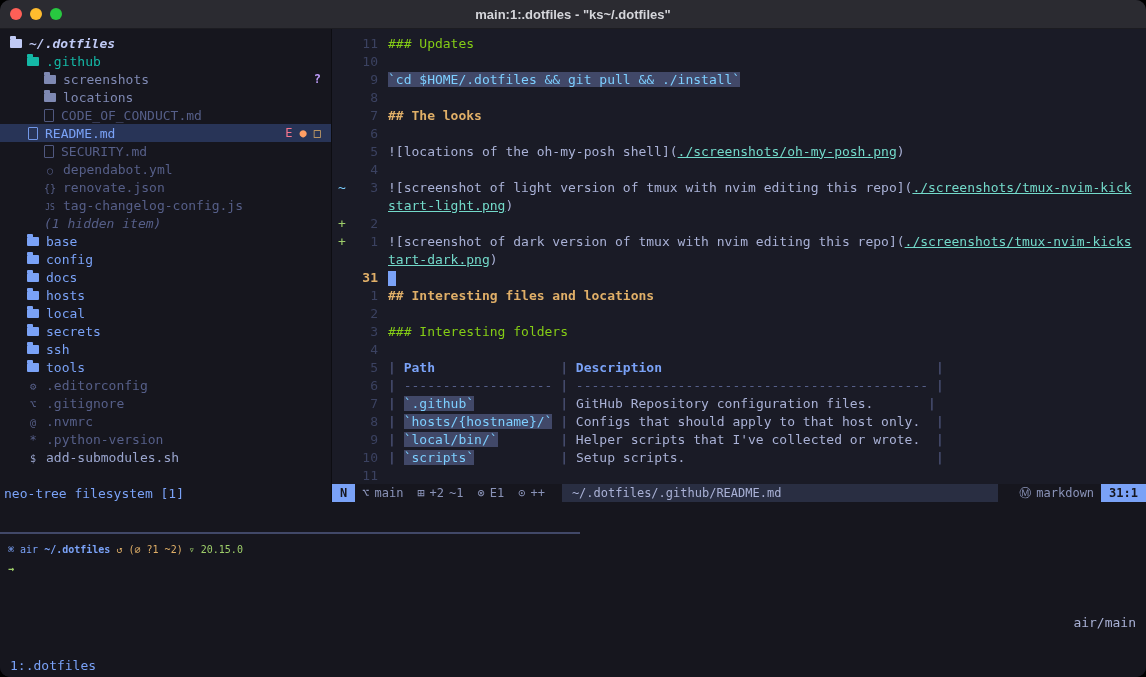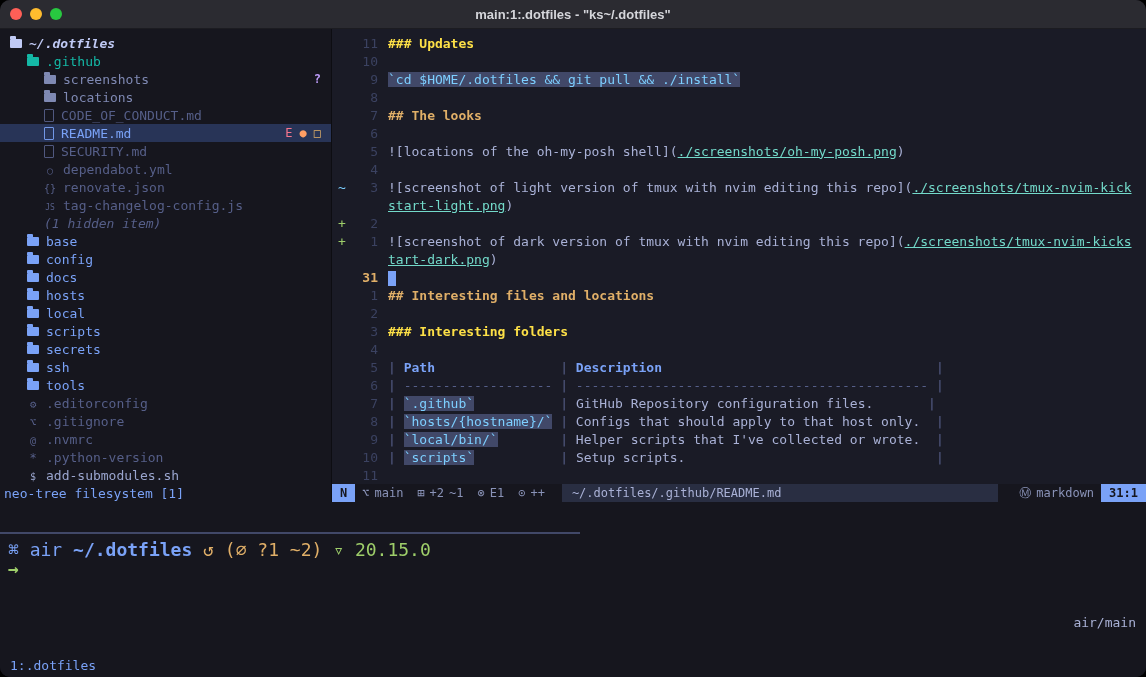--- a/index.html
+++ b/index.html
@@ -39,37 +39,37 @@
   
   .editor{flex:1;background:#1a1b26;display:flex;flex-direction:column;min-width:0;}
   .editor-lines{flex:1;padding-top:5px;overflow:hidden;}
   .ed-row{display:flex;height:18px;align-items:center;font-size:13px;}
   .ed-sign{width:14px;padding-left:6px;flex:none;color:#565f89;}
   .sign-add{color:#9ece6a;} .sign-change{color:#7dcfff;}
   .ed-num{width:26px;flex:none;text-align:right;color:#3b4261;}
   .ed-num.cur{color:#e0af68;font-weight:bold;}
   .ed-text{padding-left:10px;white-space:pre;}
   .seg-h2{color:#e0af68;font-weight:bold;}
-  .seg-h3{color:#fde047;font-weight:bold;}
+  .seg-h3{color:#84cc16;font-weight:normal;}
   .seg-code{background:#414868;color:#7dcfff;}
   .seg-link{color:#73daca;text-decoration:underline;}
   .seg-txt{color:#a9b1d6;}
   .seg-pipe{color:#565f89;}
   .seg-th{color:#7aa2f7;font-weight:bold;}
   .seg-cursor{display:inline-block;width:8px;height:15px;background:#7aa2f7;vertical-align:-2px;}
   
   .lualine{height:18px;flex:none;display:flex;align-items:stretch;background:#16161e;font-size:12px;}
   .ll-mode,.ll-pos{background:#7aa2f7;color:#16161e;font-weight:bold;display:flex;align-items:center;padding:0 8px;}
   .ll-seg{display:flex;align-items:center;gap:5px;padding:0 7px;color:#8a93b8;white-space:pre;}
   .ll-path{flex:1;min-width:0;background:#292e42;color:#a9b1d6;display:flex;align-items:center;padding:0 10px;margin-left:10px;margin-right:14px;white-space:nowrap;overflow:hidden;}
   .ll-icon{color:#8a93b8;}
   
   .cmdline{height:30px;flex:none;background:#16161e;}
   .pane-divider{height:2px;width:580px;background:#414868;flex:none;}
-  .shell{flex:1;padding:6px 0 0 8px;font-size:18px;line-height:19px;background:#16161e;}
+  .shell{flex:1;padding:6px 0 0 8px;font-size:10px;line-height:19px;background:#16161e;}
   .prompt-line{white-space:pre;}
   .p-blue{color:#7aa2f7;} .p-path{color:#7aa2f7;font-weight:bold;} .p-yellow{color:#e0af68;} .p-green{color:#9ece6a;}
   .arrow-line{color:#9ece6a;font-weight:bold;}
   
   .tmux-bar{height:24px;flex:none;display:flex;align-items:center;padding:0 10px;font-size:13px;background:#16161e;}
   .tmux-window{color:#7aa2f7;}
   .tmux-right{margin-left:auto;display:flex;align-items:center;gap:28px;flex-direction:column;}
   .tmux-session{color:#a9b1d6;}
   .tmux-label{color:#7aa2f7;font-weight:bold;margin-top:42px;}
 </style>
@@ -88,32 +88,31 @@
   </div>
 
   <div class="panes">
     <div class="sidebar">
       <div class="tree">
           <div class="tree-row root" style="padding-left: 10px;"><span class="tree-icon icon-folder-open"></span><span class="tree-label">~/.dotfiles</span></div>
           <div class="tree-row bright" style="padding-left: 27px;"><span class="tree-icon icon-folder"></span><span class="tree-label">.github</span></div>
           <div class="tree-row muted" style="padding-left: 44px;"><span class="tree-icon icon-folder"></span><span class="tree-label">screenshots</span><span class="tree-badges"><span class="badge-purple">?</span></span></div>
           <div class="tree-row muted" style="padding-left: 44px;"><span class="tree-icon icon-folder"></span><span class="tree-label">locations</span></div>
           <div class="tree-row dim" style="padding-left: 44px;"><span class="tree-icon icon-file"></span><span class="tree-label">CODE_OF_CONDUCT.md</span></div>
-          <div class="tree-row blue selected" style="padding-left: 44px;"><span class="tree-icon icon-file"></span><span class="tree-label">README.md</span><span class="tree-badges"><span class="badge-red">E</span><span class="badge-orange">●</span><span class="badge-yellow">□</span></span></div>
+          <div class="tree-row blue selected" style="padding-left: 28px;"><span class="tree-icon icon-file"></span><span class="tree-label">README.md</span><span class="tree-badges"><span class="badge-red">E</span><span class="badge-orange">●</span><span class="badge-yellow">□</span></span></div>
           <div class="tree-row dim" style="padding-left: 44px;"><span class="tree-icon icon-file"></span><span class="tree-label">SECURITY.md</span></div>
           <div class="tree-row dim" style="padding-left: 44px;"><span class="tree-icon icon-circle"></span><span class="tree-label">dependabot.yml</span></div>
           <div class="tree-row dim" style="padding-left: 44px;"><span class="tree-icon icon-braces"></span><span class="tree-label">renovate.json</span></div>
           <div class="tree-row dim" style="padding-left: 44px;"><span class="tree-icon icon-js"></span><span class="tree-label">tag-changelog-config.js</span></div>
           <div class="tree-row hidden-note" style="padding-left: 44px;"><span class="tree-label">(1 hidden item)</span></div>
           <div class="tree-row blue" style="padding-left: 27px;"><span class="tree-icon icon-folder"></span><span class="tree-label">base</span></div>
           <div class="tree-row blue" style="padding-left: 27px;"><span class="tree-icon icon-folder"></span><span class="tree-label">config</span></div>
           <div class="tree-row blue" style="padding-left: 27px;"><span class="tree-icon icon-folder"></span><span class="tree-label">docs</span></div>
           <div class="tree-row blue" style="padding-left: 27px;"><span class="tree-icon icon-folder"></span><span class="tree-label">hosts</span></div>
           <div class="tree-row blue" style="padding-left: 27px;"><span class="tree-icon icon-folder"></span><span class="tree-label">local</span></div>
-          <div class="tree-row blue" style="padding-left: 27px;"><span class="tree-icon icon-folder"></span><span class="tree-label">scripts</span></div>
           <div class="tree-row blue" style="padding-left: 27px;"><span class="tree-icon icon-folder"></span><span class="tree-label">secrets</span></div>
           <div class="tree-row blue" style="padding-left: 27px;"><span class="tree-icon icon-folder"></span><span class="tree-label">ssh</span></div>
           <div class="tree-row blue" style="padding-left: 27px;"><span class="tree-icon icon-folder"></span><span class="tree-label">tools</span></div>
           <div class="tree-row dim" style="padding-left: 27px;"><span class="tree-icon icon-gear"></span><span class="tree-label">.editorconfig</span></div>
           <div class="tree-row dim" style="padding-left: 27px;"><span class="tree-icon icon-git"></span><span class="tree-label">.gitignore</span></div>
           <div class="tree-row dim" style="padding-left: 27px;"><span class="tree-icon icon-at"></span><span class="tree-label">.nvmrc</span></div>
           <div class="tree-row dim" style="padding-left: 27px;"><span class="tree-icon icon-asterisk"></span><span class="tree-label">.python-version</span></div>
           <div class="tree-row fg" style="padding-left: 27px;"><span class="tree-icon icon-shell"></span><span class="tree-label">add-submodules.sh</span></div>
         </div>
       <div class="sidebar-status">neo-tree filesystem [1]</div>

